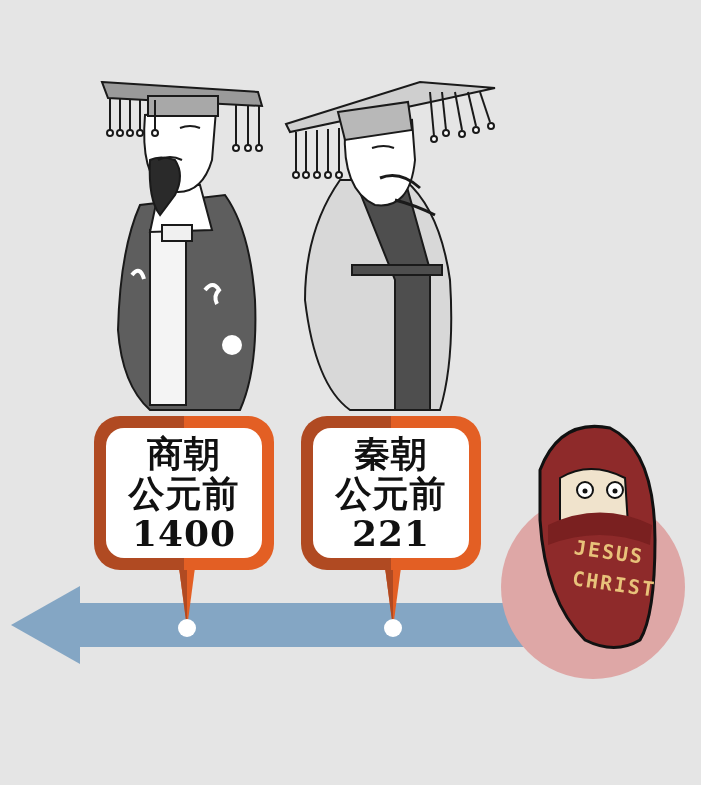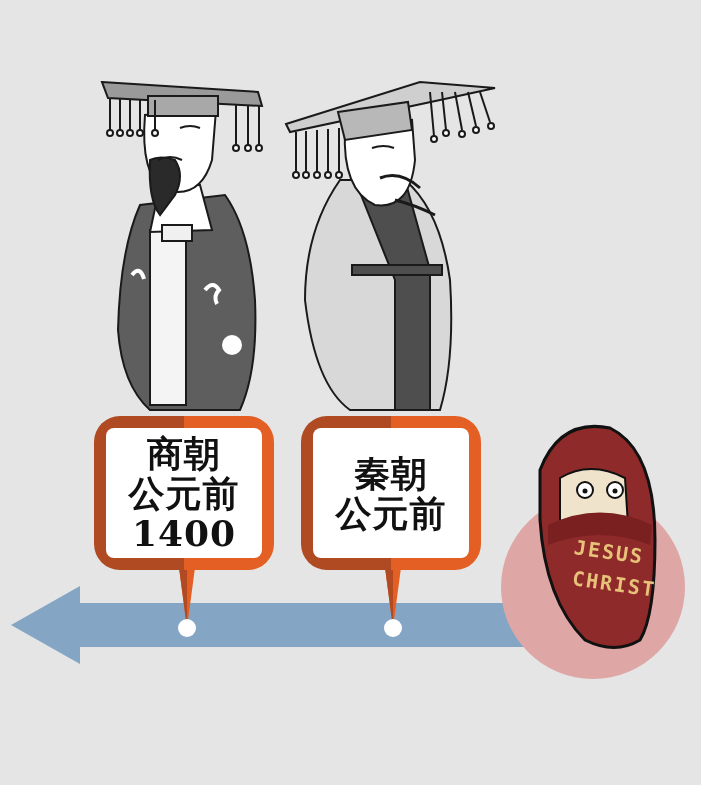--- a/index.html
+++ b/index.html
@@ -2,21 +2,21 @@
 <html><head>
 <meta charset="utf-8">
 <style>
   html, body { margin:0; padding:0; }
   body { width:701px; height:785px; background:#e5e5e5; position:relative; overflow:hidden;
          font-family:"DejaVu Serif", "Liberation Serif", serif; }
   .layer { position:absolute; left:0; top:0; }
   .callout { position:absolute; width:180px; height:154px; }
   .callout .frame { position:absolute; left:0; top:0; width:180px; height:154px; border-radius:26px;
          background:linear-gradient(90deg,#b04a22 0%,#b04a22 50%,#e35f24 50%,#e35f24 100%); }
-  .callout .inner { position:absolute; left:12px; top:12px; width:156px; height:130px; border-radius:8px;
+  .callout .inner { position:absolute; left:12px; top:12px; width:156px; height:130px; border-radius:18px;
          background:#ffffff; display:flex; flex-direction:column; align-items:center; justify-content:center; }
   .callout .line { font-weight:bold; color:#111; font-size:36px; line-height:40px; letter-spacing:1px; }
   .sign { position:absolute; font-family:"DejaVu Sans Mono", monospace; font-weight:bold; color:#e8c27a;
           font-size:20px; letter-spacing:2px; transform:rotate(8deg); }
 </style>
 </head>
 <body>
 
 <svg class="layer" width="701" height="785" viewBox="0 0 701 785">
 
@@ -128,17 +128,18 @@
     <div class="line">公元前</div>
     <div class="line">1400</div>
   </div>
 </div>
 
 <div class="callout" style="left:301px; top:416px;">
   <div class="frame"></div>
   <div class="inner">
     <div class="line">秦朝</div>
     <div class="line">公元前</div>
+    <div class="line">221</div>
   </div>
 </div>
 
 <div class="sign" style="left:574px; top:540px;">JESUS</div>
 <div class="sign" style="left:572px; top:572px;">CHRIST</div>
 
 </body></html>

